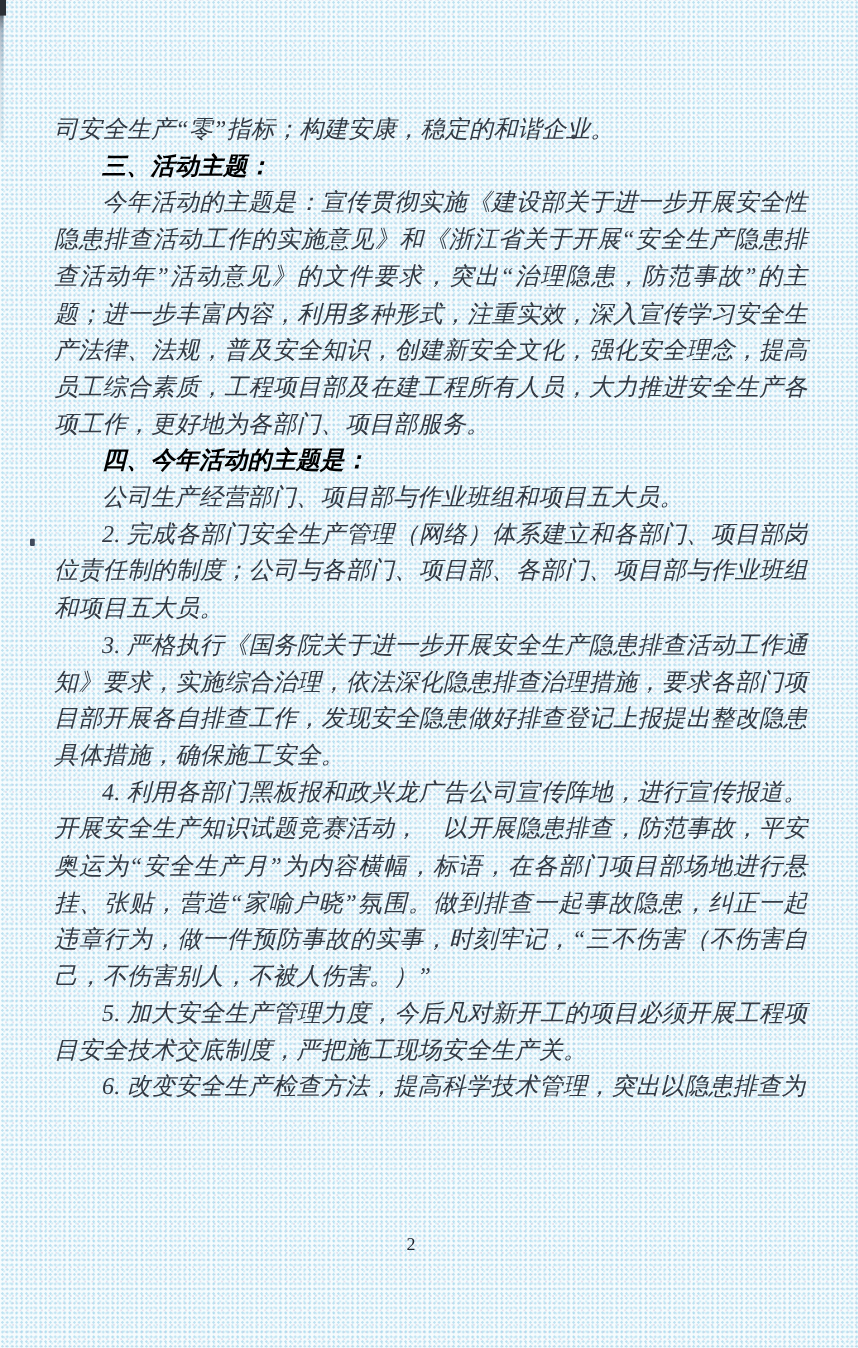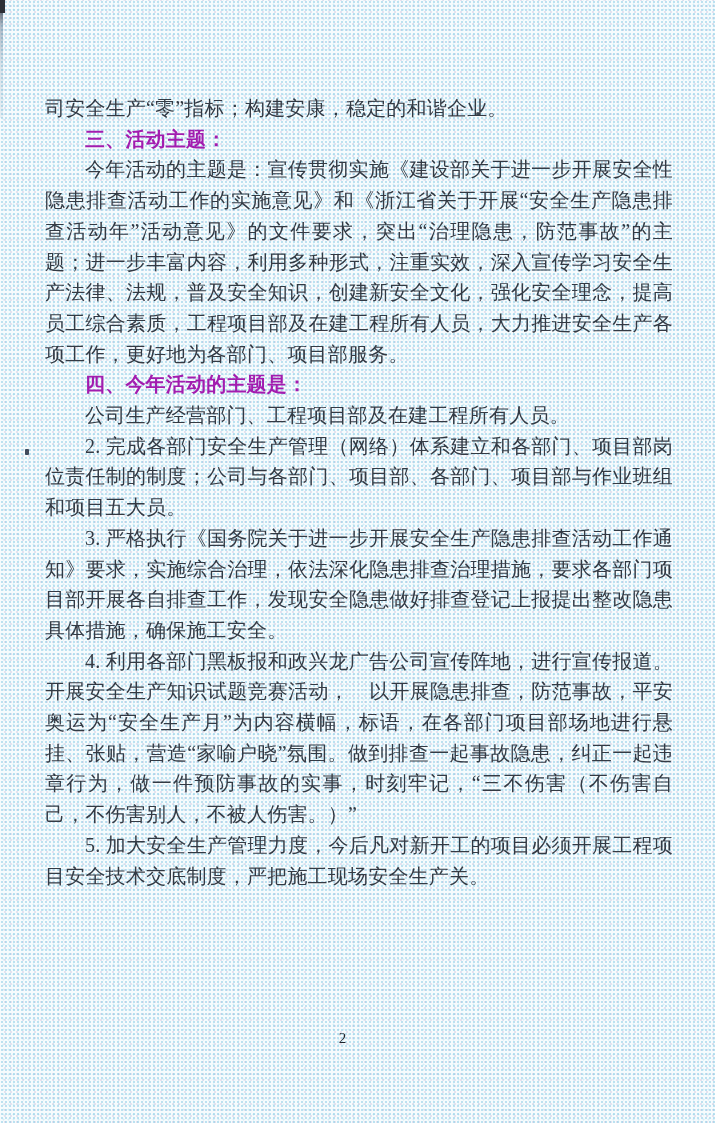--- a/index.html
+++ b/index.html
@@ -15,33 +15,34 @@
       radial-gradient(rgba(185,170,205,0.30) 0.7px, rgba(0,0,0,0) 1.1px),
       radial-gradient(rgba(150,212,235,0.35) 0.8px, rgba(0,0,0,0) 1.2px);
     background-size: 4px 4px, 6px 6px, 5px 5px;
     background-position: 0 0, 2px 3px, 1px 2px;
   }
   .page-content {
     position: absolute;
     left: 45px; top: 93px;
     width: 628px;
     color: #333a44;
+    font-style: italic;
   }
   .line {
     margin: 0;
     font-size: 20px;
     line-height: 30.7px;
     text-align: justify;
     text-justify: inter-ideograph;
     letter-spacing: 0.2px;
   }
   .ind { text-indent: 2em; }
   .heading {
     font-weight: bold;
-    color: #a21caf;
+    color: #000000;
   }
   .page-footer {
     position: absolute;
     left: 45px; top: 1030px;
     width: 595px;
     text-align: center;
     font-size: 15px;
     color: #1c222b;
   }
   
@@ -74,20 +75,21 @@
 <div class="edge-streak"></div>
 <div class="corner-mark"></div>
 <div class="speck-a"></div>
 <div class="speck-b"></div>
 
 <div class="page-content">
   <p class="line">司安全生产“零”指标；构建安康，稳定的和谐企业。</p>
   <p class="line ind heading">三、活动主题：</p>
   <p class="line ind">今年活动的主题是：宣传贯彻实施《建设部关于进一步开展安全性隐患排查活动工作的实施意见》和《浙江省关于开展“安全生产隐患排查活动年”活动意见》的文件要求，突出“治理隐患，防范事故”的主题；进一步丰富内容，利用多种形式，注重实效，深入宣传学习安全生产法律、法规，普及安全知识，创建新安全文化，强化安全理念，提高员工综合素质，工程项目部及在建工程所有人员，大力推进安全生产各项工作，更好地为各部门、项目部服务。</p>
   <p class="line ind heading">四、今年活动的主题是：</p>
-  <p class="line ind">公司生产经营部门、工程项目部及在建工程所有人员。</p>
+  <p class="line ind">公司生产经营部门、项目部与作业班组和项目五大员。</p>
   <p class="line ind">2. 完成各部门安全生产管理（网络）体系建立和各部门、项目部岗位责任制的制度；公司与各部门、项目部、各部门、项目部与作业班组和项目五大员。</p>
   <p class="line ind">3. 严格执行《国务院关于进一步开展安全生产隐患排查活动工作通知》要求，实施综合治理，依法深化隐患排查治理措施，要求各部门项目部开展各自排查工作，发现安全隐患做好排查登记上报提出整改隐患具体措施，确保施工安全。</p>
   <p class="line ind">4. 利用各部门黑板报和政兴龙广告公司宣传阵地，进行宣传报道。开展安全生产知识试题竞赛活动，　以开展隐患排查，防范事故，平安奥运为“安全生产月”为内容横幅，标语，在各部门项目部场地进行悬挂、张贴，营造“家喻户晓”氛围。做到排查一起事故隐患，纠正一起违章行为，做一件预防事故的实事，时刻牢记，“三不伤害（不伤害自己，不伤害别人，不被人伤害。）”</p>
   <p class="line ind">5. 加大安全生产管理力度，今后凡对新开工的项目必须开展工程项目安全技术交底制度，严把施工现场安全生产关。</p>
+  <p class="line ind">6. 改变安全生产检查方法，提高科学技术管理，突出以隐患排查为</p>
 </div>
 
 <div class="page-footer">2</div>
 
 </body></html>

